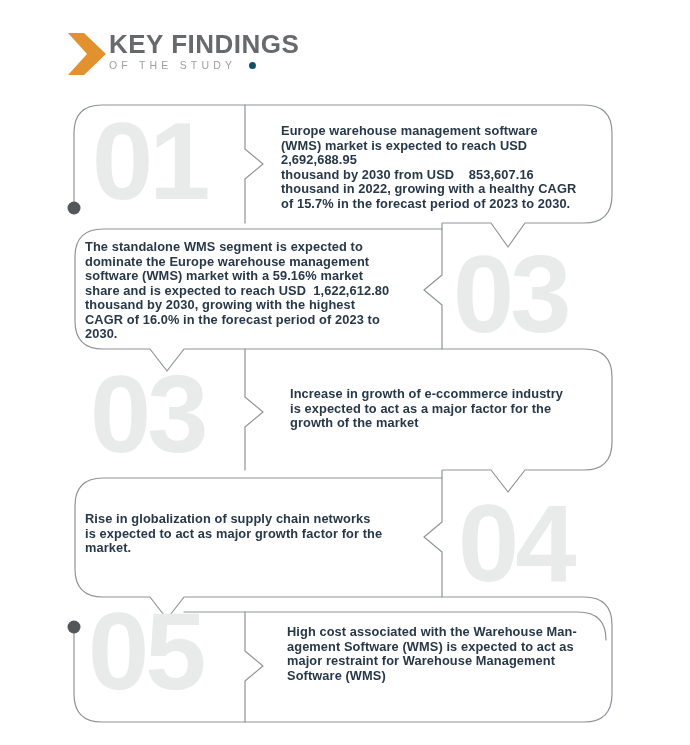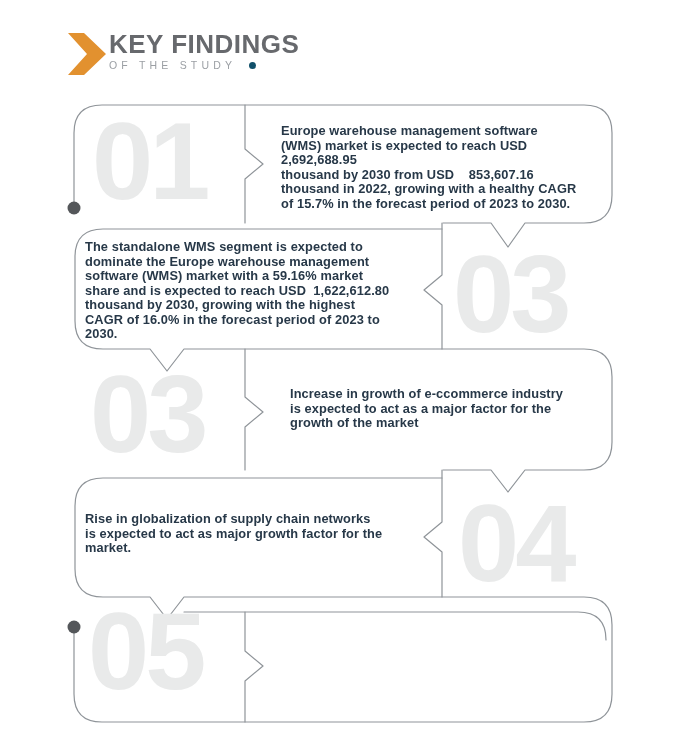--- a/index.html
+++ b/index.html
@@ -125,14 +125,18 @@
 share and is expected to reach USD  1,622,612.80
 thousand by 2030, growing with the highest
 CAGR of 16.0% in the forecast period of 2023 to
 2030.</div>
   <div class="txt" style="left:290px;top:387px;width:310px">Increase in growth of e-ccommerce industry
 is expected to act as a major factor for the
 growth of the market</div>
   <div class="txt right" style="left:85px;top:512px;width:352px">Rise in globalization of supply chain networks
 is expected to act as major growth factor for the
 market.</div>
+  <div class="txt" style="left:287px;top:625px;width:322px">High cost associated with the Warehouse Man-
+agement Software (WMS) is expected to act as
+major restraint for Warehouse Management
+Software (WMS)</div>
 
 </div>
 
 </body></html>

